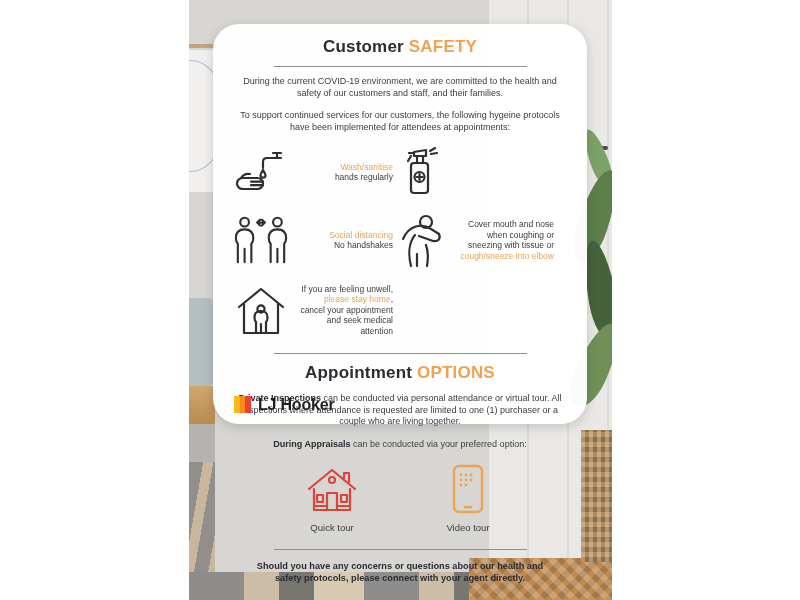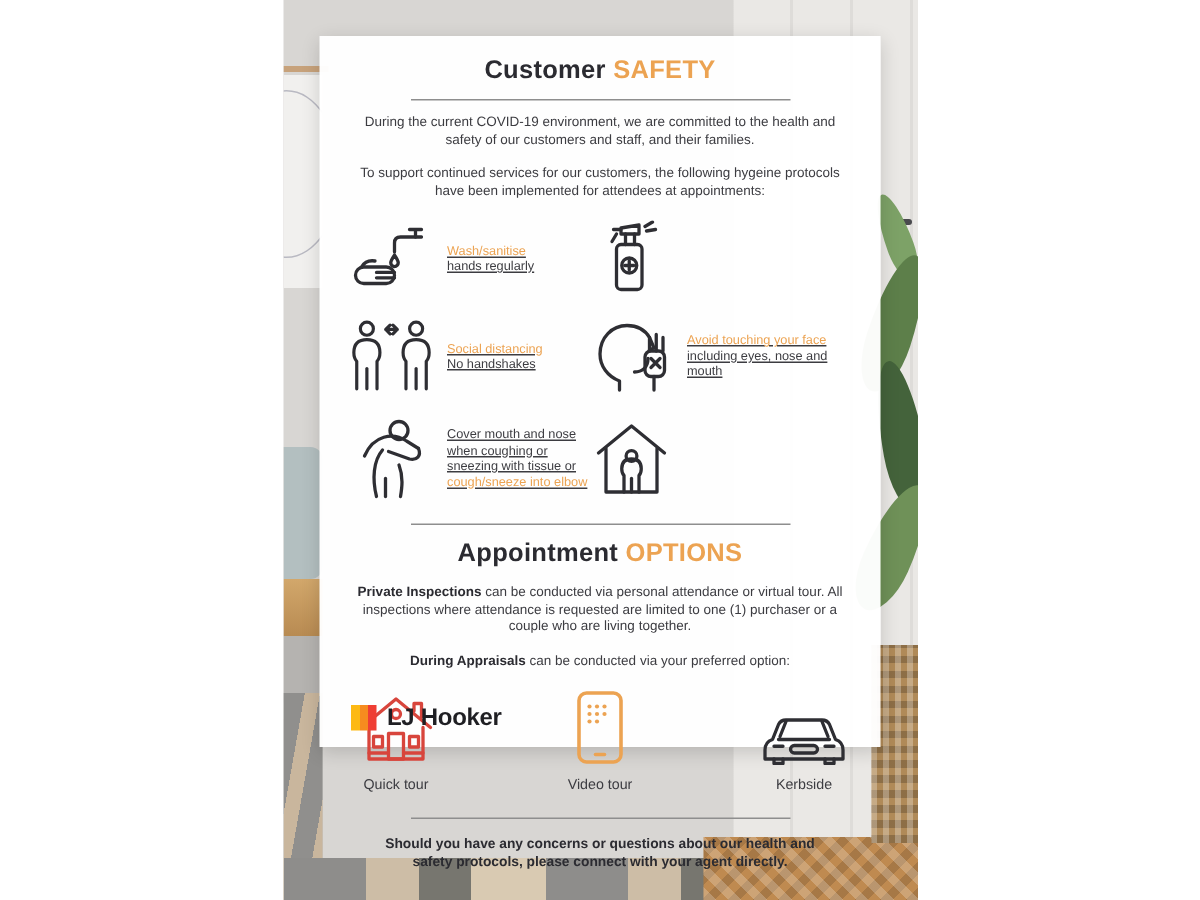--- a/index.html
+++ b/index.html
@@ -28,29 +28,29 @@
   .door-handle{position:absolute;left:404px;top:146px;width:15px;height:4px;background:#4a4a4e;border-radius:2px;}
   .leaf{position:absolute;border-radius:50% 50% 50% 50%/62% 62% 38% 38%;}
   .leaf1{left:392px;top:168px;width:30px;height:95px;background:#5d7f4a;transform:rotate(18deg);}
   .leaf2{left:398px;top:240px;width:28px;height:100px;background:#44633b;transform:rotate(-10deg);}
   .leaf3{left:390px;top:320px;width:32px;height:90px;background:#6f9158;transform:rotate(24deg);}
   .leaf4{left:400px;top:128px;width:18px;height:60px;background:#7da267;transform:rotate(-20deg);}
   .basket{position:absolute;left:392px;top:430px;width:31px;height:132px;background:#b08a58;
       background-image:repeating-linear-gradient(90deg,rgba(255,255,255,.28) 0 4px,transparent 4px 8px),
                        repeating-linear-gradient(0deg,rgba(0,0,0,.20) 0 5px,transparent 5px 10px);}
   
-  .poster{position:absolute;left:213px;top:24px;width:374px;height:474px;
-      background:rgba(255,255,255,.97);box-shadow:0 3px 12px rgba(0,0,0,.16);}
+  .poster{position:absolute;left:213px;top:24px;width:374px;height:400px;
+      background:rgba(255,255,255,.97);box-shadow:0 3px 12px rgba(0,0,0,.16);border-radius:26px;}
   .poster-inner{position:relative;width:100%;height:100%;text-align:center;}
   .h-title{font-size:17px;font-weight:bold;letter-spacing:.2px;color:#2b2b31;margin:0;padding-top:13px;}
   .h-title .accent{color:#eca352;}
   .divider{width:253px;height:1px;background:#8e8e8e;margin:9px auto 9px;}
   .intro{font-size:9px;line-height:11.5px;width:332px;margin:0 auto 11px;}
   .grid{width:334px;margin:14px auto 0;display:grid;grid-template-columns:160px 174px;row-gap:15px;}
-  .protocol{display:flex;align-items:center;gap:9px;text-align:left;text-decoration:underline;}
+  .protocol{display:flex;align-items:center;gap:9px;text-align:right;}
   .p-icon{flex:none;width:56px;display:flex;justify-content:center;}
   .p-text{font-size:8.5px;line-height:10.5px;white-space:pre-line;width:96px;}
   .accent{color:#eca352;}
   .bold{font-weight:bold;color:#2b2b31;}
   .para{font-size:9px;line-height:11.5px;width:334px;margin:0 auto 11px;}
   .options{display:flex;justify-content:center;align-items:flex-end;gap:50px;margin-top:14px;}
   .option{width:86px;}
   .o-icon{height:50px;display:flex;align-items:flex-end;justify-content:center;}
   .o-label{font-size:9.5px;margin-top:8px;color:#3c3c41;}
   .note{font-size:9.2px;line-height:11.5px;font-weight:bold;color:#2b2b31;width:312px;margin:0 auto;}
@@ -137,33 +137,20 @@
             <circle class="ln" cx="46" cy="6.5" r="4.5"></circle>
             <path class="ln" d="M39 48 V29 Q37 27 37 23 Q37 14 46 14 Q55 14 55 23 Q55 27 53 29 V48"></path>
             <path class="ln" d="M46 48 V34"></path>
             <path class="ln" d="M25 7 H33 M25 7 l3 -3 m-3 3 l3 3 M33 7 l-3 -3 m3 3 l-3 3"></path>
           </svg>
         </span>
         <span class="p-text"><span class="accent">Social distancing</span><span>
 No handshakes</span></span>
       </div>
 
-      <div class="protocol">
-        <span class="p-icon">
-          <svg width="54" height="50" viewBox="0 0 54 50">
-            <path class="ln" d="M19 48 v-6 C11 39 6 32 6 24 6 13 14 5 24 5 c7 0 12 3 15 8"></path>
-            <path class="ln" d="M39 13 l3 7 -3 1 M38 27 c0 6 -4 9 -9 9"></path>
-            <rect class="ln" x="36" y="22" width="13" height="17" rx="4"></rect>
-            <path class="ln" d="M39 22 V13 m4.5 9 V11 m4.5 11 V13"></path>
-            <path class="ln" d="M40 27 l6 6 M46 27 l-6 6"></path>
-            <path class="ln" d="M42 39 v9"></path>
-          </svg>
-        </span>
-        <span class="p-text"><span class="accent">Avoid touching your face</span><span> including eyes, nose and mouth</span></span>
-      </div>
 
       <div class="protocol">
         <span class="p-icon">
           <svg width="44" height="56" viewBox="0 0 44 56">
             <circle class="ln" cx="27" cy="10" r="6"></circle>
             <path class="ln" d="M4 27 C10 13 23 11 32 17 l8 5"></path>
             <path class="ln" d="M40 22 c2 5 -1 8 -6 7 L20 24"></path>
             <path class="ln" d="M12 54 c-3 -12 -2 -24 4 -31"></path>
             <path class="ln" d="M27 33 c3 8 2 15 1 21"></path>
             <path class="ln" d="M18 54 V42"></path>
@@ -175,20 +162,21 @@
       <div class="protocol">
         <span class="p-icon">
           <svg width="52" height="54" viewBox="0 0 52 54">
             <path class="ln" d="M4 24 L26 6 L48 24"></path>
             <path class="ln" d="M9 21 V50 H43 V21"></path>
             <circle class="ln" cx="26" cy="26" r="3.6"></circle>
             <path class="ln" d="M21 50 V39 q-1.5 -1.5 -1.5 -4.5 q0 -6.5 6.5 -6.5 q6.5 0 6.5 6.5 q0 3 -1.5 4.5 V50"></path>
             <path class="ln" d="M26 50 V41"></path>
           </svg>
         </span>
+        <span class="p-text"><span>If you are feeling unwell, </span><span class="accent">please stay home</span><span>, cancel your appointment and seek medical attention</span></span>
       </div>
 
     </div>
 
     <div class="divider" style="margin-top:16px;"></div>
 
     <h1 class="h-title" style="padding-top:0;"><span>Appointment </span><span class="accent">OPTIONS</span></h1>
 
     <p class="para" style="margin-top:10px;"><span class="bold">Private Inspections</span><span> can be conducted via personal attendance or virtual tour. All inspections where attendance is requested are limited to one (1) purchaser or a couple who are living together.</span></p>
     <p class="para"><span class="bold">During Appraisals</span><span> can be conducted via your preferred option:</span></p>
@@ -219,32 +207,20 @@
             <circle class="dot-org" cx="10" cy="16" r="1.4"></circle>
               <circle class="dot-org" cx="15" cy="16" r="1.4"></circle>
               <circle class="dot-org" cx="20" cy="16" r="1.4"></circle>
             <circle class="dot-org" cx="10" cy="21" r="1.4"></circle>
               <circle class="dot-org" cx="15" cy="21" r="1.4"></circle>
             <path class="ln-org" d="M14 43 h6"></path>
           </svg>
         </div>
         <div class="o-label">Video tour</div>
       </div>
-      <div class="option">
-        <div class="o-icon">
-          <svg width="62" height="38" viewBox="0 0 62 38">
-            <path class="ln" d="M5 34 v-6 c0 -4 2 -6 5 -7 l4 -10 c1 -2 3 -3 5 -3 h24 c2 0 4 1 5 3 l4 10 c3 1 5 3 5 7 v6 z"></path>
-            <path class="ln" d="M14 21 h34 M19 9 l-4 10 M43 9 l4 10"></path>
-            <rect class="ln" x="22" y="25" width="18" height="5" rx="2.5"></rect>
-            <path class="ln" d="M11 25.5 h6 M45 25.5 h6"></path>
-            <path class="ln" d="M11 34 v3 h6 v-3 M45 34 v3 h6 v-3"></path>
-          </svg>
-        </div>
-        <div class="o-label">Kerbside</div>
-      </div>
     </div>
 
     <div class="divider" style="margin-top:16px;margin-bottom:11px;"></div>
 
     <p class="note">Should you have any concerns or questions about our health and safety protocols, please connect with your agent directly.</p>
 
     <div class="logo">
       <span class="logo-mark"></span>
       <span class="logo-text">LJ Hooker</span>
     </div>

